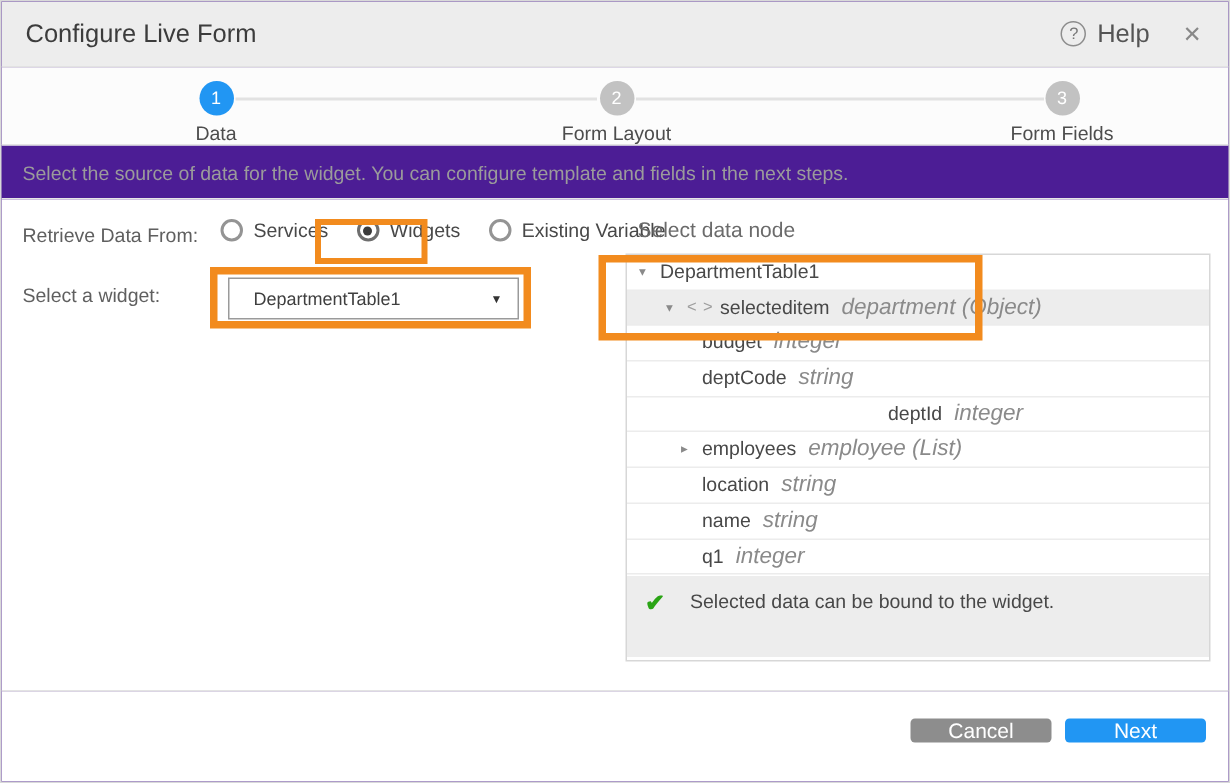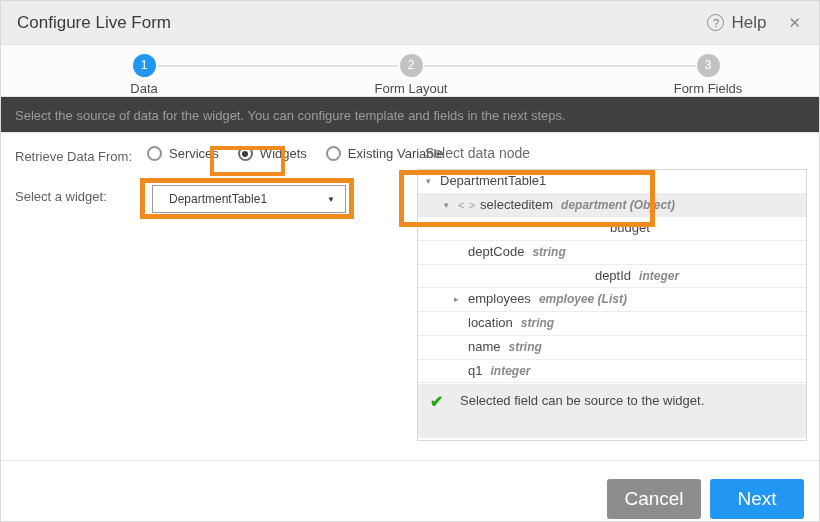--- a/index.html
+++ b/index.html
@@ -1,16 +1,16 @@
 <!DOCTYPE html>
 <html><head>
 <meta charset="utf-8">
 <style>
   html,body{margin:0;padding:0;background:#fff;font-family:"Liberation Sans",sans-serif;}
-  .dialog{position:relative;width:820px;height:522px;background:#404040;border:1px solid #d9d9d9;box-sizing:border-box;overflow:hidden;}
+  .dialog{position:relative;width:820px;height:522px;background:#4c1d95;border:1px solid #d9d9d9;box-sizing:border-box;overflow:hidden;}
 
   
   .titlebar{height:44px;background:#ededed;border-bottom:1px solid #e2e2e2;display:flex;align-items:center;box-sizing:border-box;}
   .title{font-size:17px;color:#3c3c3c;padding-left:16px;flex:1;}
   .titlebar-right{display:flex;align-items:center;padding-right:18px;}
   .help-icon{width:17px;height:17px;border:1px solid #8d8d8d;border-radius:50%;color:#777;font-size:11px;line-height:17px;text-align:center;box-sizing:border-box;}
   .help-label{font-size:17px;color:#555;margin-left:7px;}
   .close-icon{font-size:15px;color:#888;margin-left:22px;cursor:default;}
 
   
@@ -43,29 +43,29 @@
   .select-value{flex:1;}
   .select-arrow{font-size:8px;color:#333;}
 
   .panel-title{position:absolute;left:424px;top:12px;font-size:14px;color:#6b6b6b;}
   .panel{position:absolute;left:416px;top:36px;width:390px;height:272px;border:1px solid #d7d7d7;background:#fff;box-sizing:border-box;}
   .tree-row{height:23.7px;line-height:22.7px;border-bottom:1px solid #ececec;box-sizing:border-box;display:flex;align-items:center;white-space:nowrap;overflow:hidden;}
   .tree-row.selected{background:#ededed;}
   .caret{display:inline-block;width:14px;font-size:9px;color:#8a8a8a;text-align:left;flex:none;}
   .code-icon{font-size:11px;color:#9e9e9e;letter-spacing:1px;margin-right:4px;flex:none;}
   .node-name{font-size:13px;color:#484848;}
-  .node-type{font-size:12px;font-style:italic;color:#8a8a8a;margin-left:8px;font-weight:bold;}
+  .node-type{font-size:15px;font-style:italic;color:#8a8a8a;margin-left:8px;}
   .status-box{position:absolute;left:0;right:0;bottom:2px;height:54px;background:#ededed;display:flex;}
   .check-icon{width:30px;padding-left:12px;box-sizing:content-box;color:#2aa415;font-size:16px;font-weight:bold;padding-top:8px;}
   .status-text{padding-top:6px;}
   .status-line{font-size:13px;color:#484848;line-height:22px;}
 
   
   .footer{height:60px;display:flex;justify-content:flex-end;align-items:flex-start;padding:18px 15px 0 0;box-sizing:border-box;gap:9px;background:#fff;}
-  .btn{height:40px;min-width:94px;border:none;border-radius:3px;font-size:19px;color:#fff;font-family:"Liberation Sans",sans-serif;cursor:default;padding:0 2px;}
+  .btn{height:16px;min-width:94px;border:none;border-radius:3px;font-size:14px;color:#fff;font-family:"Liberation Sans",sans-serif;cursor:default;padding:0 2px;}
   .btn-cancel{background:#8d8d8d;}
   .btn-next{background:#2196f3;}
 
   
   .annotation{position:absolute;box-sizing:border-box;border-style:solid;border-color:#f28b1e;background:transparent;z-index:5;pointer-events:none;}
   .annotation-widgets{left:209px;top:145px;width:75px;height:30px;border-width:4px;}
   .annotation-dropdown{left:139px;top:177px;width:214px;height:41px;border-width:5px;}
   .annotation-tree{left:398px;top:169px;width:256px;height:57px;border-width:5px;}
 </style>
 </head>
@@ -132,21 +132,21 @@
           <div class="tree-row" style="padding-left: 8px;">
             <span class="caret">▾</span>
             <span class="node-name">DepartmentTable1</span>
           </div>
           <div class="tree-row selected" style="padding-left: 26px;">
             <span class="caret">▾</span>
             <span class="code-icon">&lt; &gt;</span>
             <span class="node-name">selecteditem</span>
             <span class="node-type">department (Object)</span>
           </div>
-          <div class="tree-row" style="padding-left: 36px; flex-direction: column;">
+          <div class="tree-row" style="padding-left: 36px;">
             <span class="caret"></span>
             <span class="node-name">budget</span>
             <span class="node-type">integer</span>
           </div>
           <div class="tree-row" style="padding-left: 36px;">
             <span class="caret"></span>
             <span class="node-name">deptCode</span>
             <span class="node-type">string</span>
           </div>
           <div class="tree-row" style="padding-left: 36px; justify-content: center;">
@@ -171,21 +171,21 @@
           </div>
           <div class="tree-row" style="padding-left: 36px; align-items: center;">
             <span class="caret"></span>
             <span class="node-name">q1</span>
             <span class="node-type">integer</span>
           </div>
         </div>
       <div class="status-box">
         <span class="check-icon">✔</span>
         <div class="status-text">
-          <div class="status-line">Selected field can be source to the widget.</div>
+          <div class="status-line">Selected data can be bound to the widget.</div>
         </div>
       </div>
     </div>
   </div>
 
   <div class="footer">
     <button class="btn btn-cancel">Cancel</button>
     <button class="btn btn-next">Next</button>
   </div>
 

